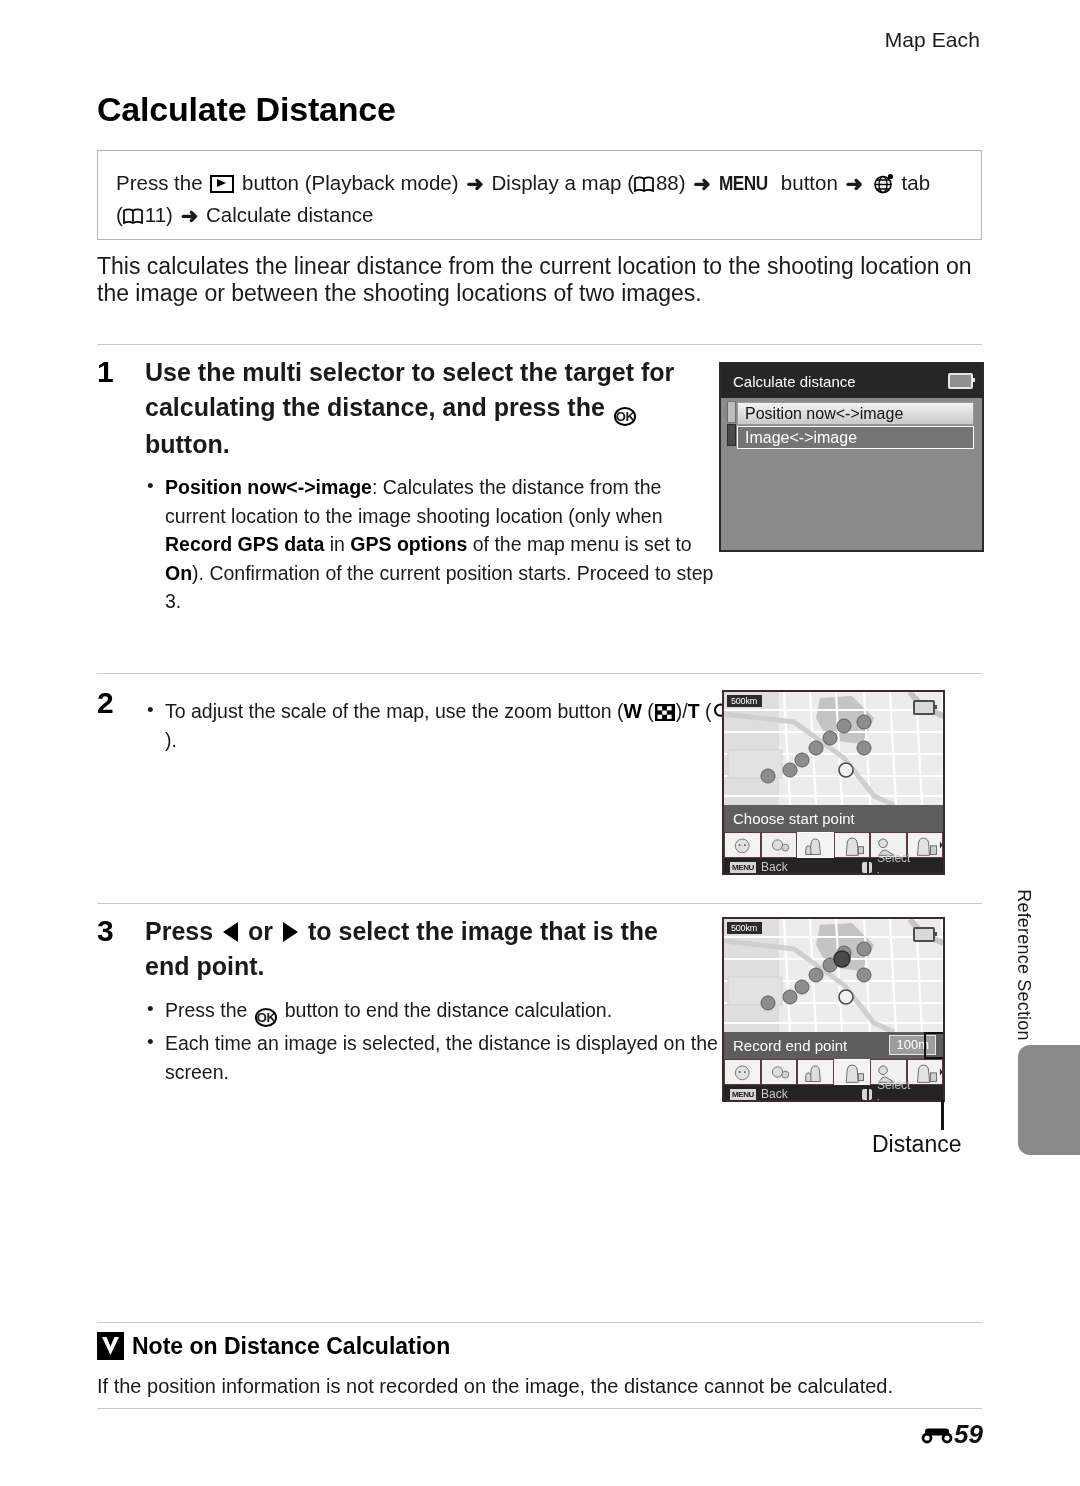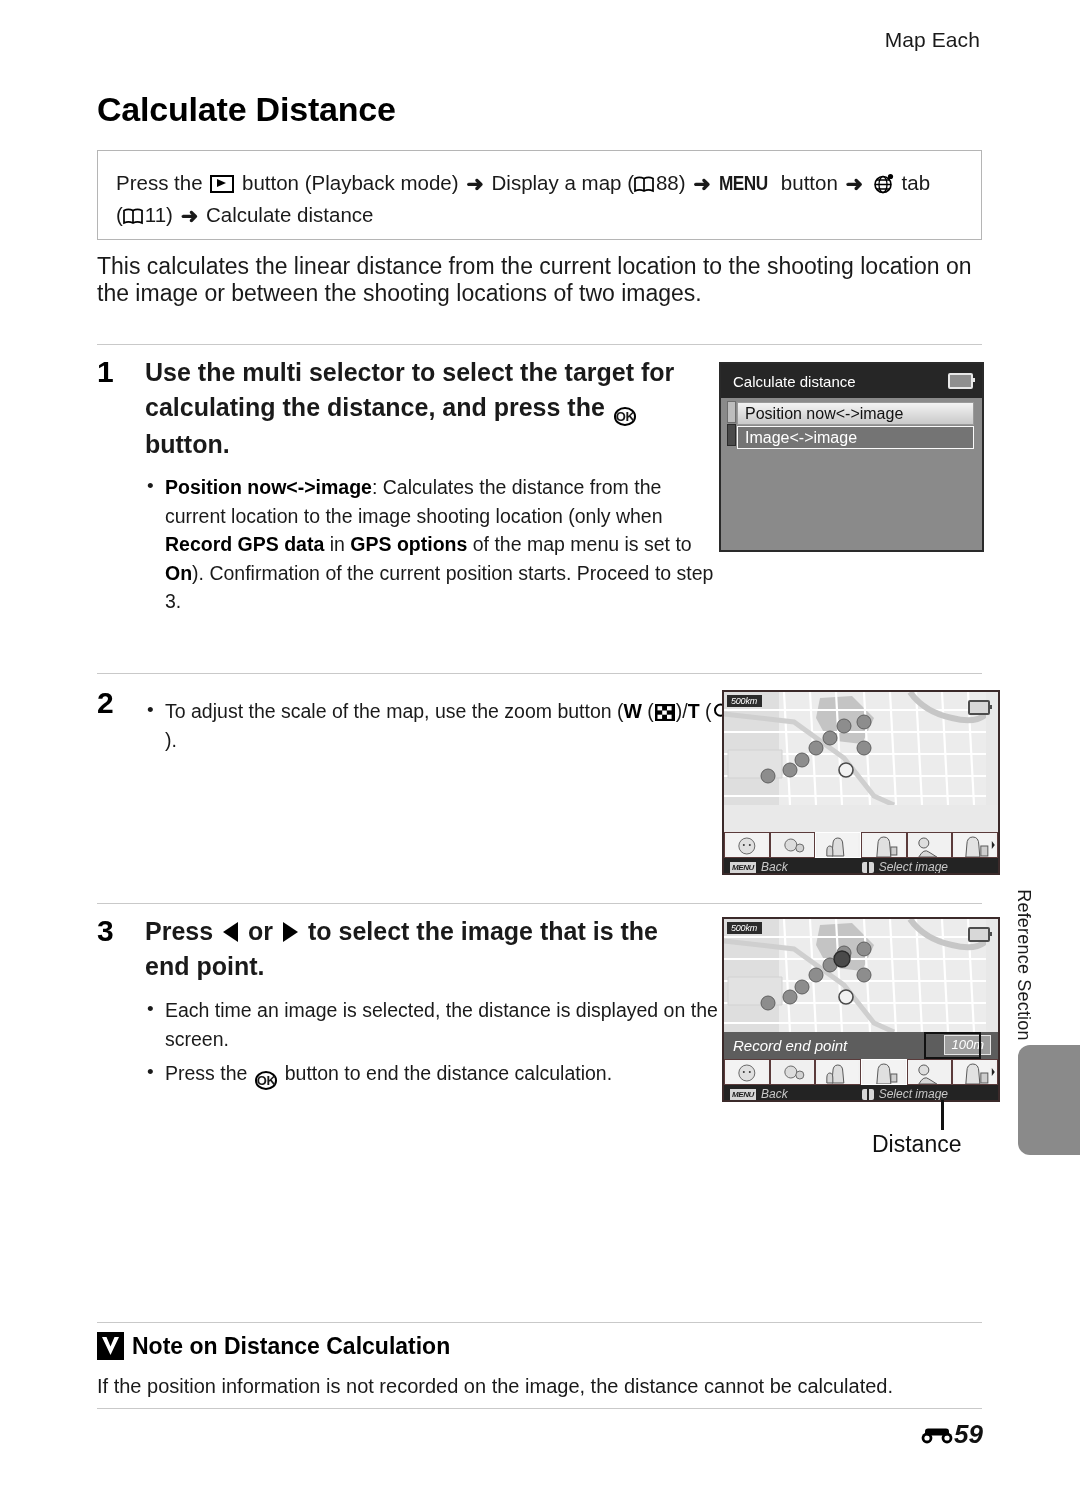--- a/index.html
+++ b/index.html
@@ -262,24 +262,23 @@
     border: 1px solid #9a9a9a;
   }
   .menu-item.sel-dark {
     background: #747474;
     color: #fff;
     border: 1.5px solid #fafafa;
   }
 
   
   .screen-map {
-    width: 278px; height: 185px;
+    width: 223px; height: 185px;
     border: 2px solid #3b2a2a;
     background: #e9e9e9;
-    font-style: italic;
   }
   .screen-map2 { left: 722px; top: 690px; }
   .screen-map3 { left: 722px; top: 917px; }
 
   .map-canvas {
     position: absolute;
     left: 0; top: 0;
     width: 100%; height: 113px;
     background: #e8e8e8;
     overflow: hidden;
@@ -582,20 +581,21 @@
         <circle cx="140" cy="56" r="7"></circle>
           <circle cx="78" cy="68" r="7"></circle>
         <circle cx="66" cy="78" r="7"></circle>
           <circle cx="44" cy="84" r="7"></circle>
       </g>
       <circle cx="122" cy="78" r="7" fill="#f2f2f2" stroke="#4a4a4a" stroke-width="1.6"></circle>
     </svg>
   </div>
   <div class="map-scale">500km</div>
   <div class="map-batt"></div>
+  <div class="map-caption">Choose start point</div>
   <div class="filmstrip">
     <div class="thumb"><svg width="100%" height="100%" viewBox="0 0 40 24">
           <rect width="40" height="24" fill="#f3f3f3"></rect>
           <circle cx="20" cy="13" r="8" fill="#e0e0e0" stroke="#6a6a6a"></circle>
           <circle cx="17" cy="12" r="1" fill="#333"></circle>
           <circle cx="23" cy="12" r="1" fill="#333"></circle>
         </svg></div>
     <div class="thumb"><svg width="100%" height="100%" viewBox="0 0 40 24">
           <rect width="40" height="24" fill="#f0f0f0"></rect>
           <circle cx="18" cy="12" r="6" fill="#dcdcdc" stroke="#6a6a6a"></circle>
@@ -638,27 +638,27 @@
   <div class="step-num">3</div>
   <div class="step-body">
     <div class="step-head narrow">
       <span>Press</span>
       <span class="ic ic-tri ic-tri-l"></span>
       <span>or</span>
       <span class="ic ic-tri ic-tri-r"></span>
       <span>to select the image that is the end point.</span>
     </div>
     <div class="bullets" style="margin-top:12px;">
-      <div class="bullet w570">
-        <span>Each time an image is selected, the distance is displayed on the screen.</span>
-      </div>
       <div class="bullet w570" style="margin-top:6px;">
         <span>Press the</span>
         <span class="ic-ok">OK</span>
         <span>button to end the distance calculation.</span>
+      </div>
+      <div class="bullet w570">
+        <span>Each time an image is selected, the distance is displayed on the screen.</span>
       </div>
     </div>
   </div>
 </div>
 
 <div class="screen screen-map screen-map3">
   <div class="map-canvas">
     <svg width="262" height="113" viewBox="0 0 262 113">
       <rect width="262" height="113" fill="#ececec"></rect>
       <path d="M0 0 H55 V113 H0 Z" fill="#dedede"></path>

